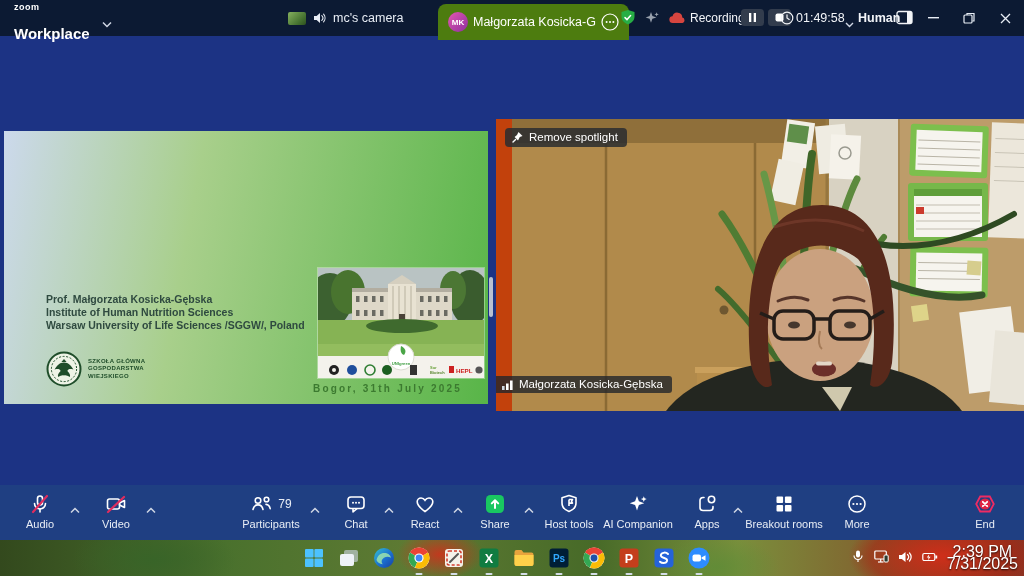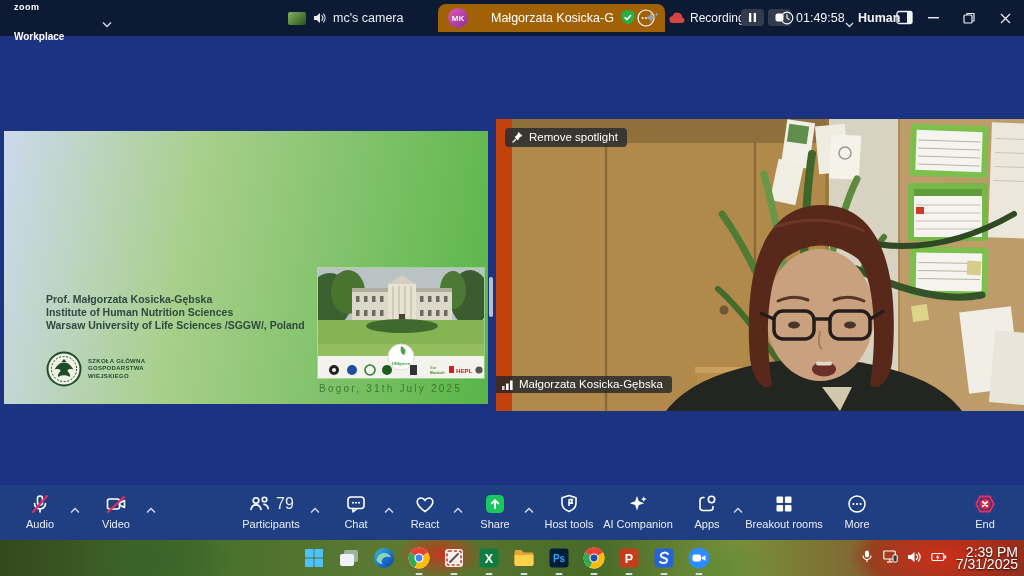--- a/index.html
+++ b/index.html
@@ -3,81 +3,81 @@
 <meta charset="utf-8">
 <style>
   html,body{margin:0;padding:0;background:#000;}
   .screen{position:relative;width:1024px;height:576px;overflow:hidden;
     font-family:"Liberation Sans",sans-serif;background:#1c3384;}
 
   
   .titlebar{position:absolute;left:0;top:0;width:1024px;height:36px;background:#0c1a33;}
   .brand{position:absolute;left:14px;top:3px;color:#fff;line-height:1;}
   .brand .b-top{display:block;font-size:9px;font-weight:700;letter-spacing:.5px;}
-  .brand .b-bot{display:block;font-size:10px;font-weight:600;margin-top:20px;}
+  .brand .b-bot{display:block;font-size:15px;font-weight:600;margin-top:14px;}
   .tb-chevdn{position:absolute;top:14px;}
   .tab{position:absolute;top:0;height:36px;display:flex;align-items:center;gap:7px;color:#e8edf5;font-size:12.5px;}
   .tab-meeting{left:140px;}
   .tab-camera{left:288px;}
   .cam-thumb{width:18px;height:13px;border-radius:2px;background:linear-gradient(135deg,#86b15f,#44702f 70%,#2e511f);}
-  .tab-active{left:438px;top:4px;height:28px;background:#a16207;border-radius:8px 8px 0 0;
-    padding:0 10px;display:flex;align-items:center;gap:23px;color:#fff;font-size:12.5px;position:absolute;}
+  .tab-active{left:438px;top:4px;height:36px;background:#4d7c0f;border-radius:8px 8px 0 0;
+    padding:0 10px;display:flex;align-items:center;gap:5px;color:#fff;font-size:12.5px;position:absolute;}
   .avatar{width:20px;height:20px;border-radius:50%;background:linear-gradient(135deg,#e357b0,#8e2f9e);
     display:flex;align-items:center;justify-content:center;font-size:8px;font-weight:700;color:#fff;}
   .status-ic{position:absolute;top:9px;}
   .rec-label{position:absolute;left:690px;top:11px;color:#f2f4f8;font-size:12px;}
   .rec-btn{position:absolute;top:9px;width:23px;height:17px;cursor:pointer;}
   .timer{position:absolute;left:796px;top:11px;color:#f2f4f8;font-size:12.5px;}
   .view-label{position:absolute;left:858px;top:11px;color:#f2f4f8;font-size:12.5px;font-weight:600;}
   .winbtn{position:absolute;top:8px;width:22px;height:20px;display:flex;align-items:center;justify-content:center;}
 
   
   .slide{position:absolute;left:4px;top:131px;width:484px;height:273px;
     background:linear-gradient(100deg,#ccd9ec 0%,#a8cf8b 38%,#58b548 100%);}
   .slide-title{position:absolute;top:36px;left:18px;right:18px;text-align:center;
     font-weight:700;font-size:23px;line-height:32px;color:#1b3208;}
   .slide-title span{display:block;}
   .slide-author{position:absolute;left:42px;top:162px;font-size:10.5px;line-height:13px;font-weight:700;color:#2f4a40;}
   .sggw{position:absolute;left:42px;top:220px;display:flex;align-items:center;gap:6px;}
   .sggw-text{font-size:6px;line-height:7.5px;font-weight:700;color:#1f4d2a;letter-spacing:.3px;}
-  .slide-footer{position:absolute;right:26px;top:252px;font-size:10px;font-weight:400;
+  .slide-footer{position:absolute;right:26px;top:252px;font-size:10px;font-weight:700;
     letter-spacing:2.2px;color:#3c7a30;}
   .slide-photo{position:absolute;left:314px;top:137px;width:166px;height:110px;box-shadow:0 0 0 1px rgba(255,255,255,.35);}
 
   .divider-handle{position:absolute;left:489px;top:277px;width:4px;height:40px;border-radius:2px;
     background:#c6cdd8;opacity:.92;cursor:col-resize;}
 
   .video{position:absolute;left:496px;top:119px;width:524px;height:292px;background:#c2410c;overflow:hidden;padding-left:16px;}
   .spotlight-chip{position:absolute;left:9px;top:9px;background:rgba(42,45,48,.85);border-radius:4px;
     padding:3px 9px 4px 7px;display:flex;align-items:center;gap:6px;color:#fff;font-size:11.5px;cursor:pointer;}
   .name-chip{position:absolute;left:0;bottom:18px;background:rgba(35,38,42,.8);border-radius:0 3px 3px 0;
     padding:2px 9px 3px 6px;display:flex;align-items:center;gap:5px;color:#fff;font-size:11.5px;}
 
   
   .toolbar{position:absolute;left:0;top:485px;width:1024px;height:55px;background:#1f3f82;}
   .tbtn{position:absolute;top:7px;display:flex;flex-direction:column;align-items:center;gap:3px;
     color:#e8edf5;font-size:11px;cursor:pointer;}
   .tbtn .ico{height:23px;display:flex;align-items:center;justify-content:center;gap:4px;}
-  .pcount{font-size:16px;color:#e8edf5;}
+  .pcount{font-size:12px;color:#e8edf5;}
   .tchev{position:absolute;top:15px;width:12px;height:10px;cursor:pointer;}
 
   
   .taskbar{position:absolute;left:0;top:540px;width:1024px;height:36px;
     background:
       radial-gradient(130px 60px at 92% 45%, rgba(210,45,25,.95), rgba(170,35,18,.55) 55%, transparent 72%),
       radial-gradient(60px 34px at 43% 40%, rgba(205,50,28,.9), transparent 72%),
       radial-gradient(90px 44px at 70% 75%, rgba(95,140,55,.85), transparent 70%),
       radial-gradient(110px 50px at 15% 55%, rgba(55,100,40,.9), transparent 75%),
       linear-gradient(90deg,#33491d,#4a712d 22%,#5e7a33 40%,#476a28 58%,#7a8f3c 72%,#8a3322 100%);}
   .tb-apps{position:absolute;left:302px;top:0;height:36px;display:flex;align-items:center;gap:11px;}
   .app{position:relative;width:24px;height:24px;cursor:pointer;}
   .app .ind{position:absolute;left:50%;bottom:-5px;transform:translateX(-50%);
     width:7px;height:2.5px;border-radius:2px;background:#d4dde8;}
   .tray{position:absolute;right:6px;top:0;height:36px;display:flex;align-items:center;gap:9px;}
-  .clock{font-size:14px;line-height:12px;color:#fff;text-align:right;
+  .clock{font-size:16px;line-height:12px;color:#fff;text-align:center;
     text-shadow:0 1px 2px rgba(0,0,0,.85);cursor:default;}
 </style>
 </head>
 <body>
 
 <div class="screen">
 
   <div class="titlebar">
     <div class="brand">
       <span class="b-top">zoom</span>

